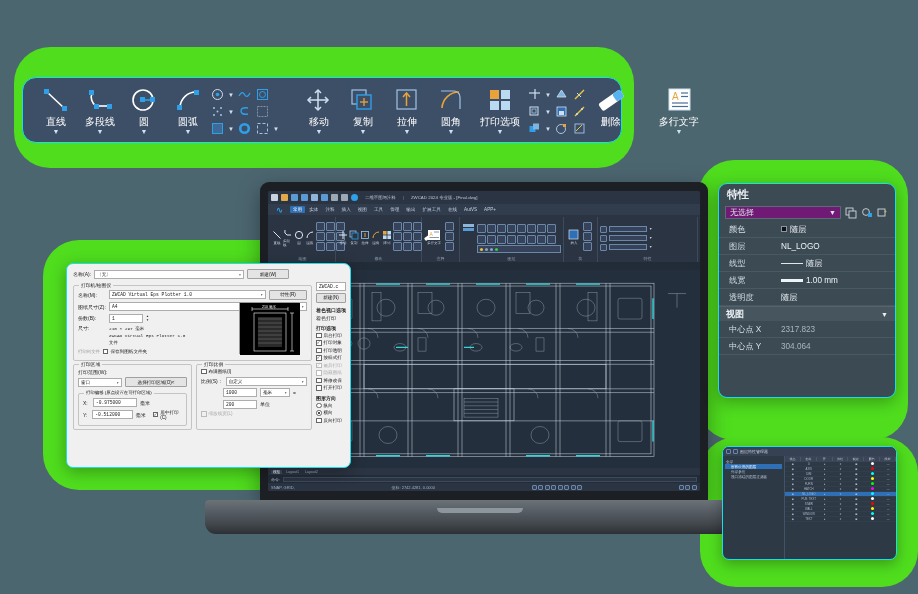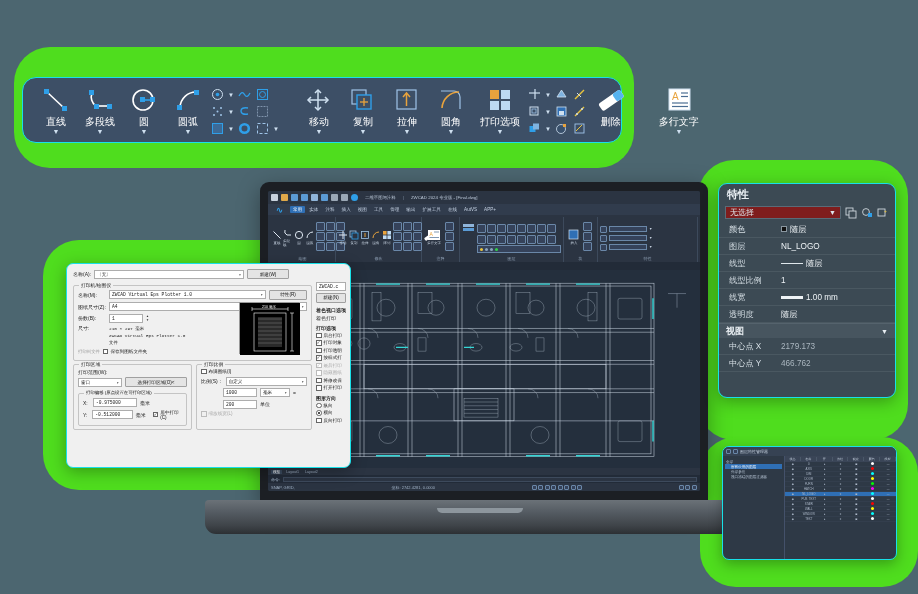--- a/index.html
+++ b/index.html
@@ -103,21 +103,21 @@
   #preview { background: #000; border: 1px solid #999; }
 
   
   #props {
     position: absolute; left: 718px; top: 183px; width: 178px; height: 215px;
     background: #3c4a54; border: 1.4px solid #18e0e8; border-radius: 9px; overflow: hidden;
     box-shadow: 0 4px 16px rgba(0,0,0,.3);
   }
   #props .ph { height: 20px; display: flex; align-items: center; padding: 0 8px; color: #eaf0f4; font-size: 11px; font-weight: bold; }
   #props .pr2 { height: 17px; display: flex; align-items: center; gap: 4px; padding: 0 6px; }
-  .pcombo { flex: 1; background: #7f1d1d; border: 1px solid #5a6b77; height: 13px; display: flex; align-items: center; justify-content: space-between; padding: 0 4px; color: #dfe7ec; font-size: 8px; }
+  .pcombo { flex: 1; background: #701a75; border: 1px solid #5a6b77; height: 13px; display: flex; align-items: center; justify-content: space-between; padding: 0 4px; color: #dfe7ec; font-size: 8px; }
   .pico { width: 12px; height: 12px; display: flex; align-items: center; justify-content: center; }
   .psec { height: 15px; background: #47555f; display: flex; align-items: center; justify-content: space-between; padding: 0 7px; color: #e8eef2; font-size: 9px; font-weight: bold; border-top: 1px solid #55636d; }
   .prow { height: 17px; display: flex; align-items: center; border-bottom: 1px solid #4a5861; }
   .prow .k { width: 62px; padding-left: 10px; color: #d6dfe5; font-size: 8.2px; }
   .prow .v { flex: 1; color: #eef3f6; font-size: 8.2px; display: flex; align-items: center; gap: 3px; padding-right: 4px; }
   .prow.dim .v { color: #aab6bf; }
   .swatch { width: 6px; height: 6px; background: #111; border: 1px solid #8a97a0; display: inline-block; }
   .lineSample { width: 22px; height: 1px; background: #dfe7ec; display: inline-block; }
   .lineSampleB { width: 22px; height: 3px; background: #eef3f6; display: inline-block; }
 
@@ -1092,46 +1092,42 @@
       <span class="v">NL_LOGO</span>
     </div>
     <div class="prow">
       <span class="k">线型</span>
       <span class="v">
           <i class="lineSample"></i>
           <span>随层</span>
         </span>
     </div>
     <div class="prow">
-      <span class="k">线型比例</span>
-      <span class="v">1</span>
-    </div>
-    <div class="prow">
       <span class="k">线宽</span>
       <span class="v">
           <i class="lineSampleB"></i>
           <span>1.00 mm</span>
         </span>
     </div>
     <div class="prow">
       <span class="k">透明度</span>
       <span class="v">随层</span>
     </div>
 
     <div class="psec">
       <span>视图</span>
       <span style="font-size:7px">▼</span>
     </div>
     <div class="prow dim">
       <span class="k">中心点 X</span>
-      <span class="v">2179.173</span>
+      <span class="v">2317.823</span>
     </div>
     <div class="prow dim">
       <span class="k">中心点 Y</span>
-      <span class="v">466.762</span>
+      <span class="v">304.064</span>
     </div>
   </div>
 
   <div id="layermgr">
     <div id="lmtop">
       <span class="sq" style="width:5px;height:5px"></span>
       <span class="sq" style="width:5px;height:5px"></span>
       <span class="t">图层特性管理器</span>
     </div>
     <div id="lmbody">

